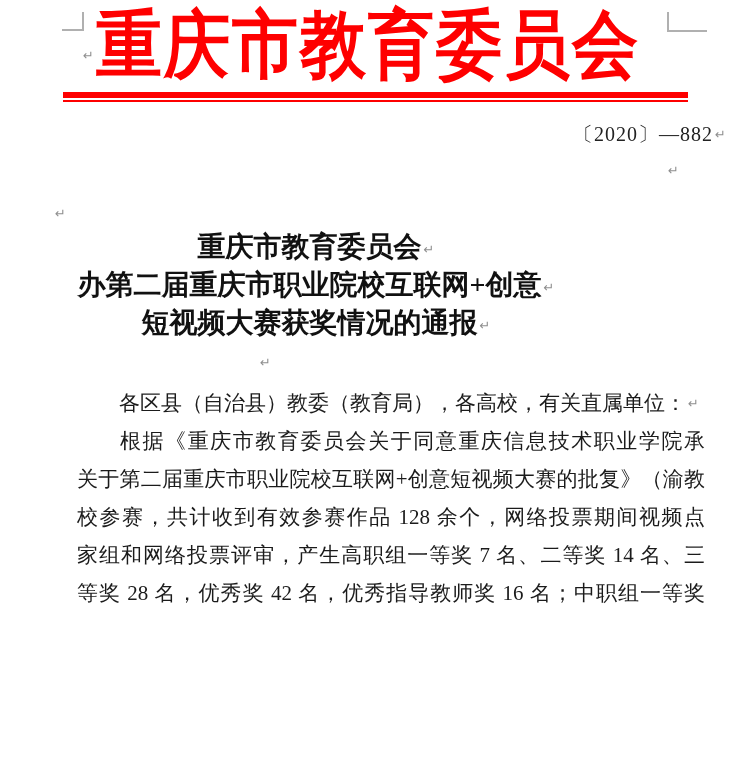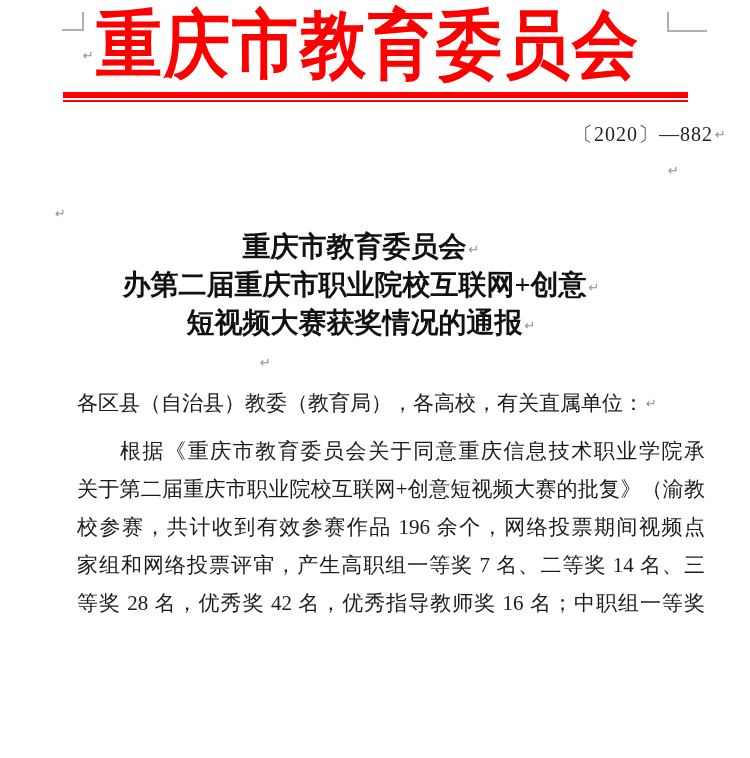--- a/index.html
+++ b/index.html
@@ -61,43 +61,43 @@
 
   
   .title-block {
     position: absolute;
     left: 0; top: 228px; width: 632px;
     text-align: center;
     font-size: 28px;
     font-weight: bold;
     color: #111111;
     line-height: 38px;
-    padding-left: 45px;
   }
   .title-line { height: 38px; white-space: nowrap; }
 
   
   .body-block {
     position: absolute;
     left: 77px; top: 384px; width: 628px;
     font-size: 21px;
     color: #1b1b1b;
     line-height: 38px;
   }
   .body-line {
     height: 38px;
     text-align: justify;
     text-align-last: justify;
     white-space: nowrap;
   }
   .body-line.no-justify {
     text-align: left;
     text-align-last: left;
+    margin-left: 42px;
   }
-  .body-line.indent { text-indent: 43px; margin-top: 10px; }
+  .body-line.indent { text-indent: 43px; }
 
   
   .pilcrow {
     color: #8f8f8f;
     font-size: 13px;
     font-weight: normal;
     font-family: "DejaVu Sans", sans-serif;
     vertical-align: 2px;
     margin-left: 2px;
     letter-spacing: 0;
@@ -140,18 +140,18 @@
       <span>短视频大赛获奖情况的通报</span><span class="pilcrow">↵</span>
     </div>
   </div>
 
   <div class="body-block">
     <div class="body-line no-justify">
       <span>各区县（自治县）教委（教育局），各高校，有关直属单位：</span><span class="pilcrow">↵</span>
     </div>
     <div class="body-line indent">根据《重庆市教育委员会关于同意重庆信息技术职业学院承</div>
     <div class="body-line">关于第二届重庆市职业院校互联网+创意短视频大赛的批复》（渝教</div>
-    <div class="body-line">校参赛，共计收到有效参赛作品 196 余个，网络投票期间视频点</div>
+    <div class="body-line">校参赛，共计收到有效参赛作品 128 余个，网络投票期间视频点</div>
     <div class="body-line">家组和网络投票评审，产生高职组一等奖 7 名、二等奖 14 名、三</div>
     <div class="body-line">等奖 28 名，优秀奖 42 名，优秀指导教师奖 16 名；中职组一等奖</div>
   </div>
 
 </div>
 
 </body></html>

